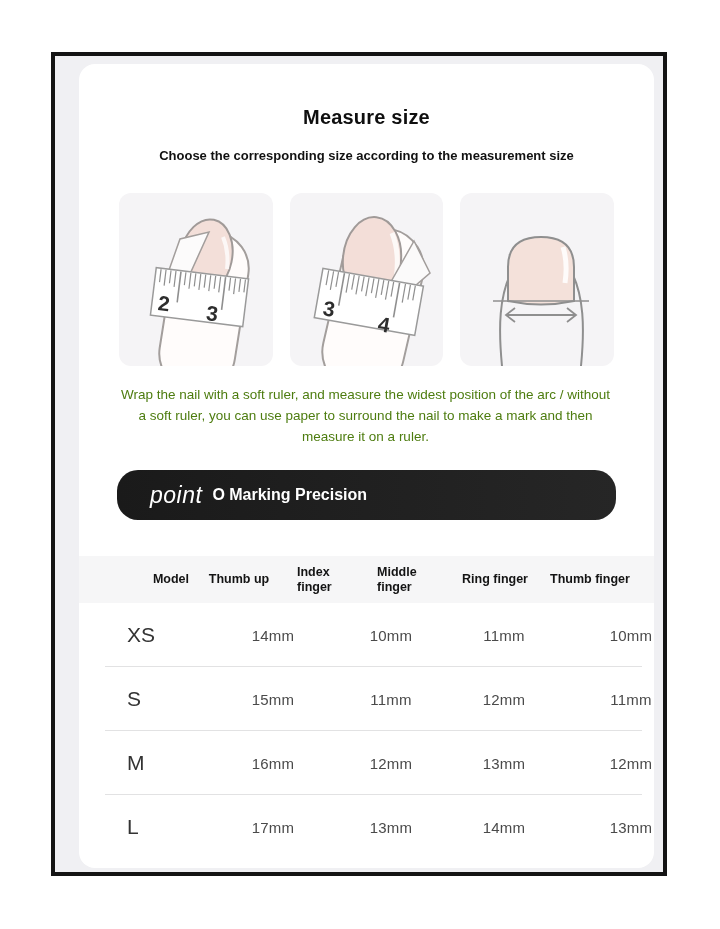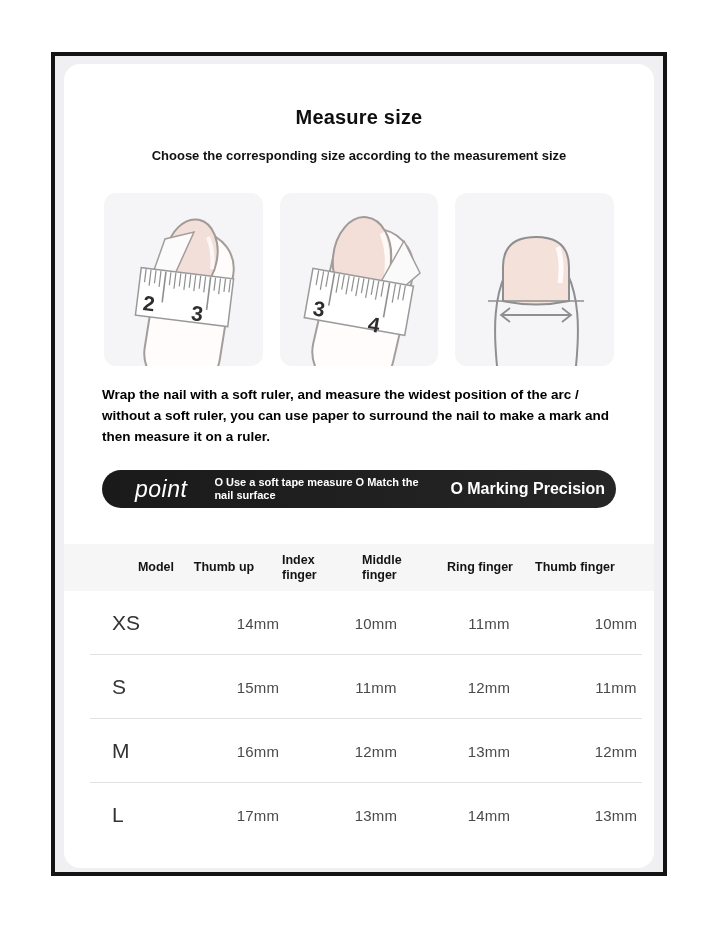--- a/index.html
+++ b/index.html
@@ -9,21 +9,21 @@
     font-family: "Liberation Sans", sans-serif;
     position: relative;
     overflow: hidden;
   }
   .frame {
     position: absolute;
     left: 51px; top: 52px;
     width: 616px; height: 824px;
     border: 4px solid #141414;
     background: #f0f0f3;
-    padding: 8px 9px 4px 9px;
+    padding: 8px 9px 4px 24px;
   }
   .card {
     width: 100%; height: 100%;
     background: #ffffff;
     border-radius: 16px;
     overflow: hidden;
   }
   .title {
     margin-top: 42px;
     text-align: center;
@@ -53,27 +53,28 @@
   .illus-tile svg { display: block; }
   .tape-num {
     font-family: "Liberation Sans", sans-serif;
     font-weight: 700;
     font-size: 21px;
     fill: #2d2d2d;
   }
   .instructions {
     margin: 18px 40px 0 38px;
     font-size: 13.5px;
-    font-weight: 700;
+    font-weight: 400;
     line-height: 21px;
-    color: #000000;
+    color: #4d7c0f;
+    text-align: center;
   }
   .point-pill {
     margin: 23px 38px 0 38px;
-    height: 38px;
+    height: 50px;
     border-radius: 21px;
     background: linear-gradient(90deg, #1a1a1a, #262626);
     display: flex;
     align-items: center;
     color: #ffffff;
   }
   .point-label {
     margin-left: 33px;
     font-size: 23px;
     font-style: italic;
@@ -233,21 +234,20 @@
           </g>
         </svg>
       </div>
 
     </div>
 
     <p class="instructions">Wrap the nail with a soft ruler, and measure the widest position of the arc / without a soft ruler, you can use paper to surround the nail to make a mark and then measure it on a ruler.</p>
 
     <div class="point-pill">
       <span class="point-label">point</span>
-      <span class="point-tip1">O Use a soft tape measure O Match the nail surface</span>
       <span class="point-tip2">O Marking Precision</span>
     </div>
 
     <div class="size-table">
 
       <div class="grid-row table-header">
         <div class="th c1">Model</div>
         <div class="th c2">Thumb up</div>
         <div class="th c3">Index finger</div>
         <div class="th c4">Middle finger</div>

